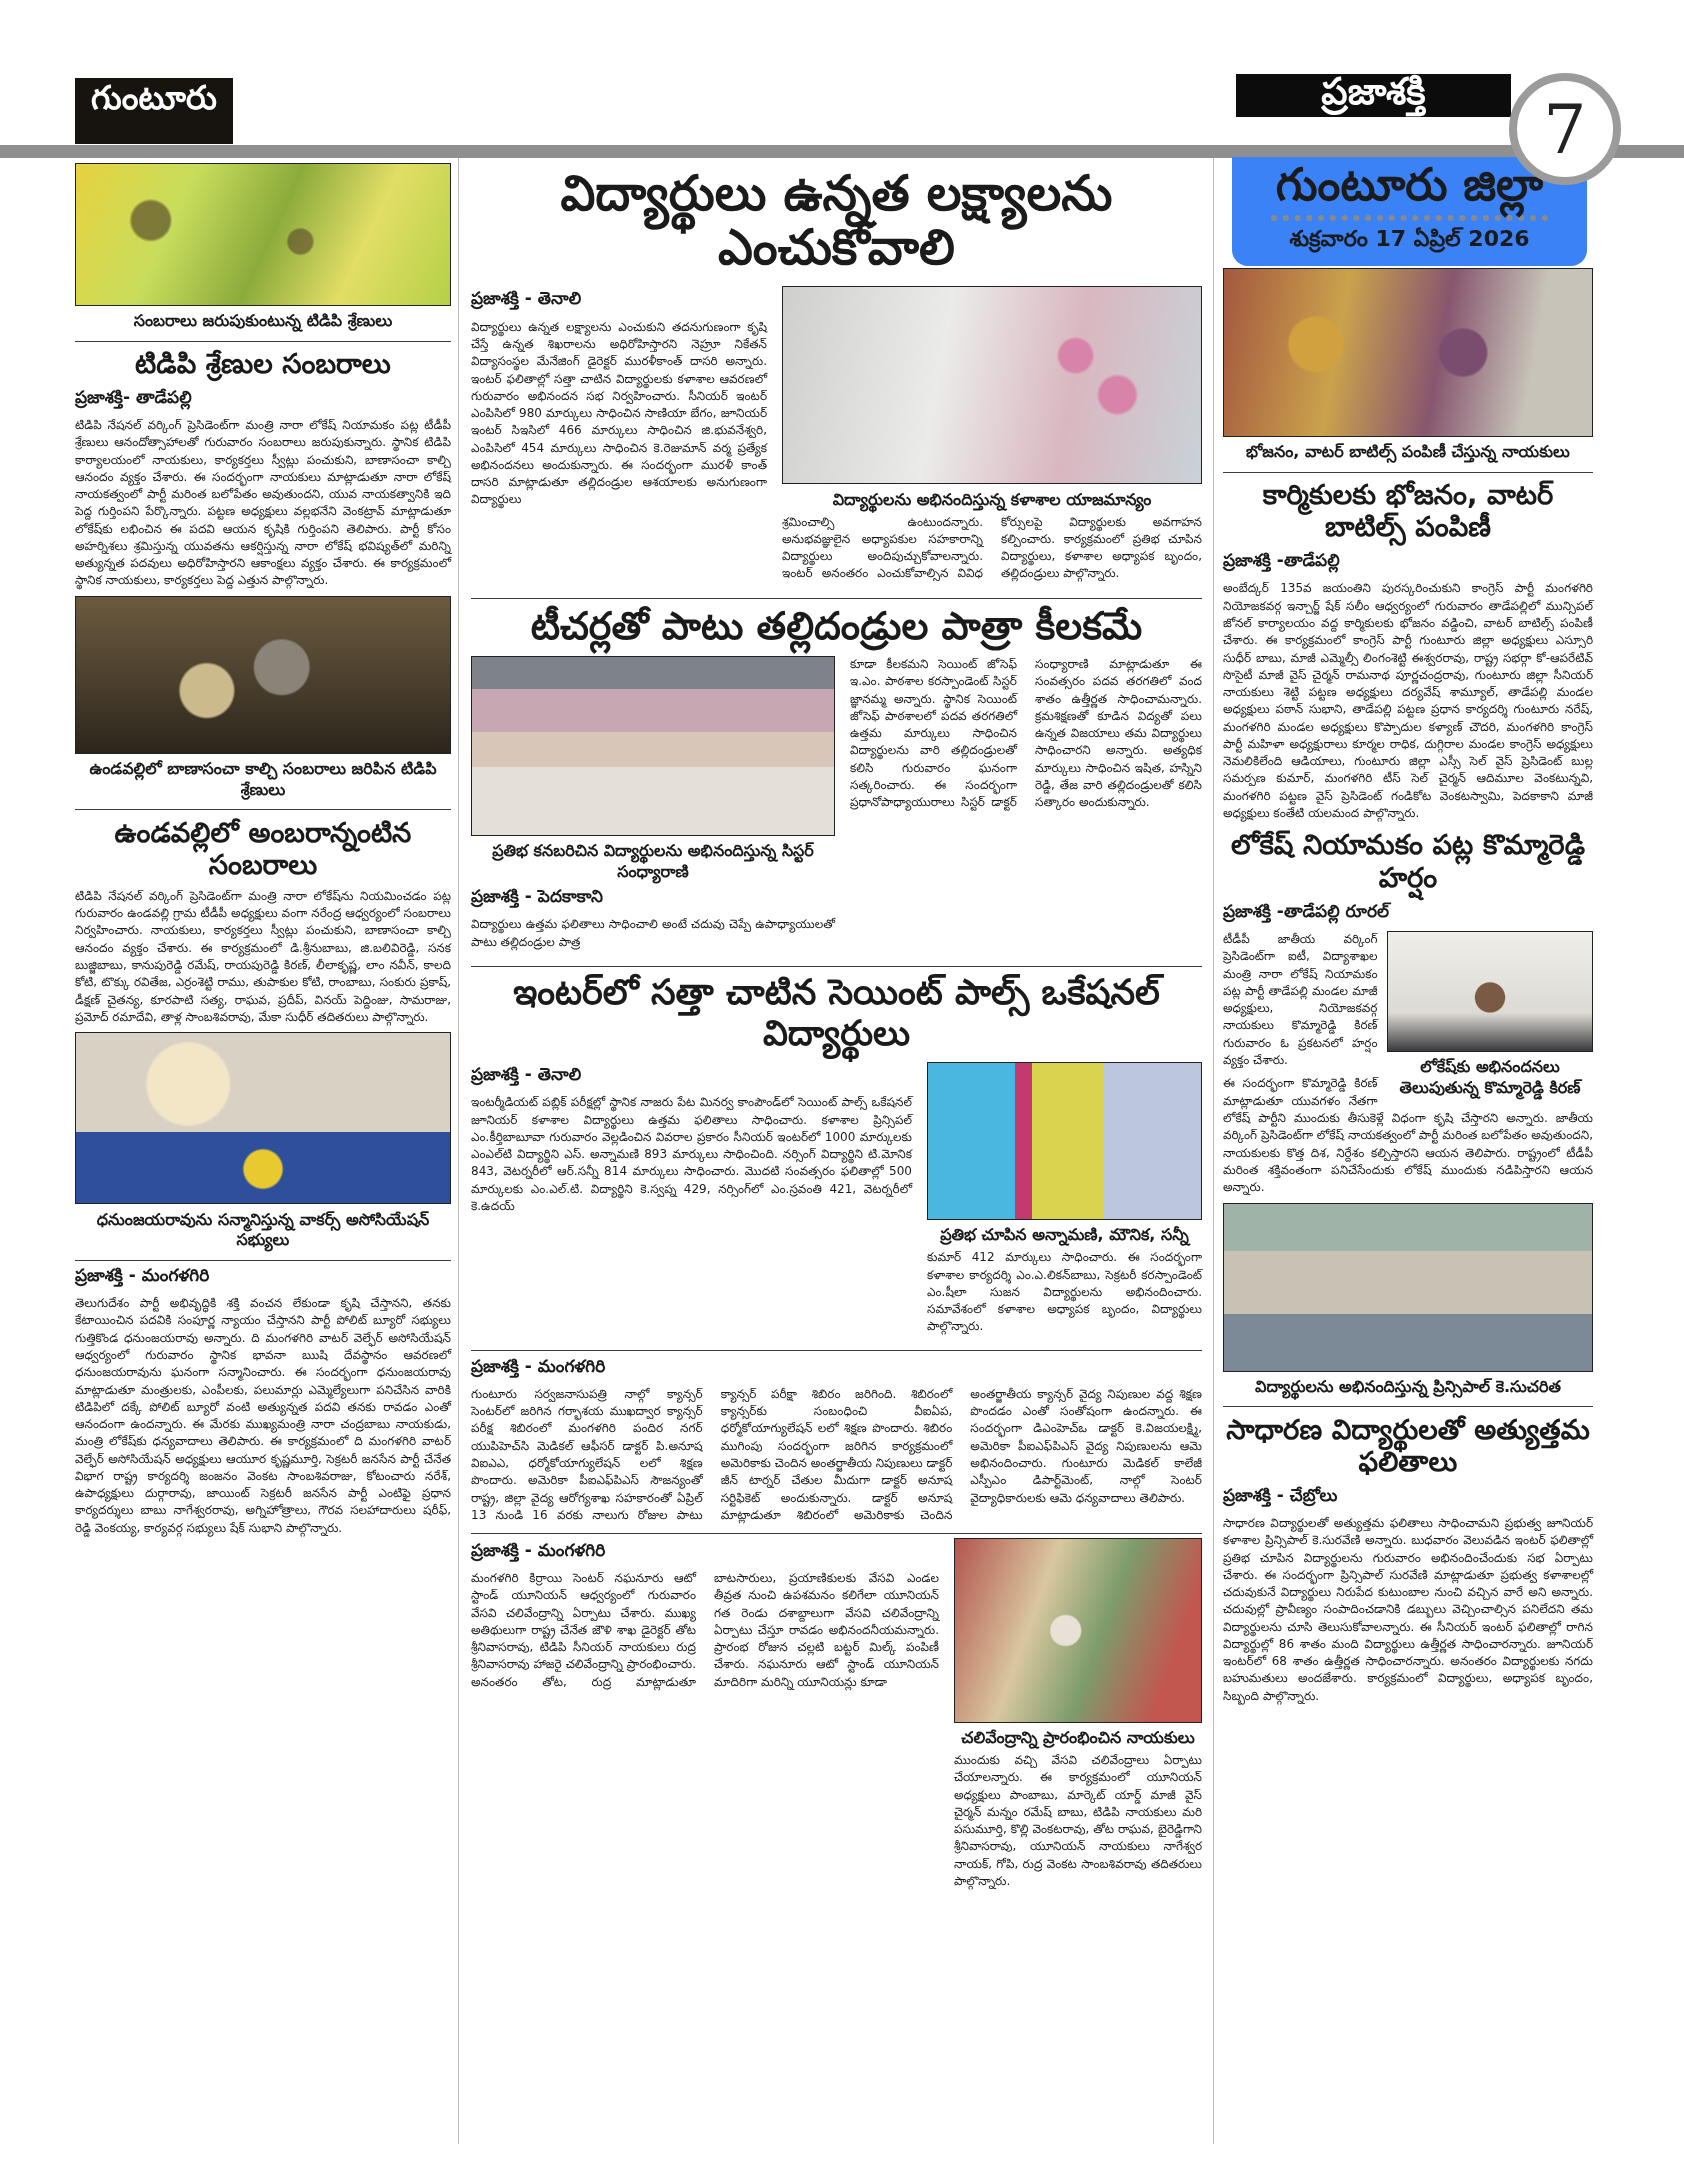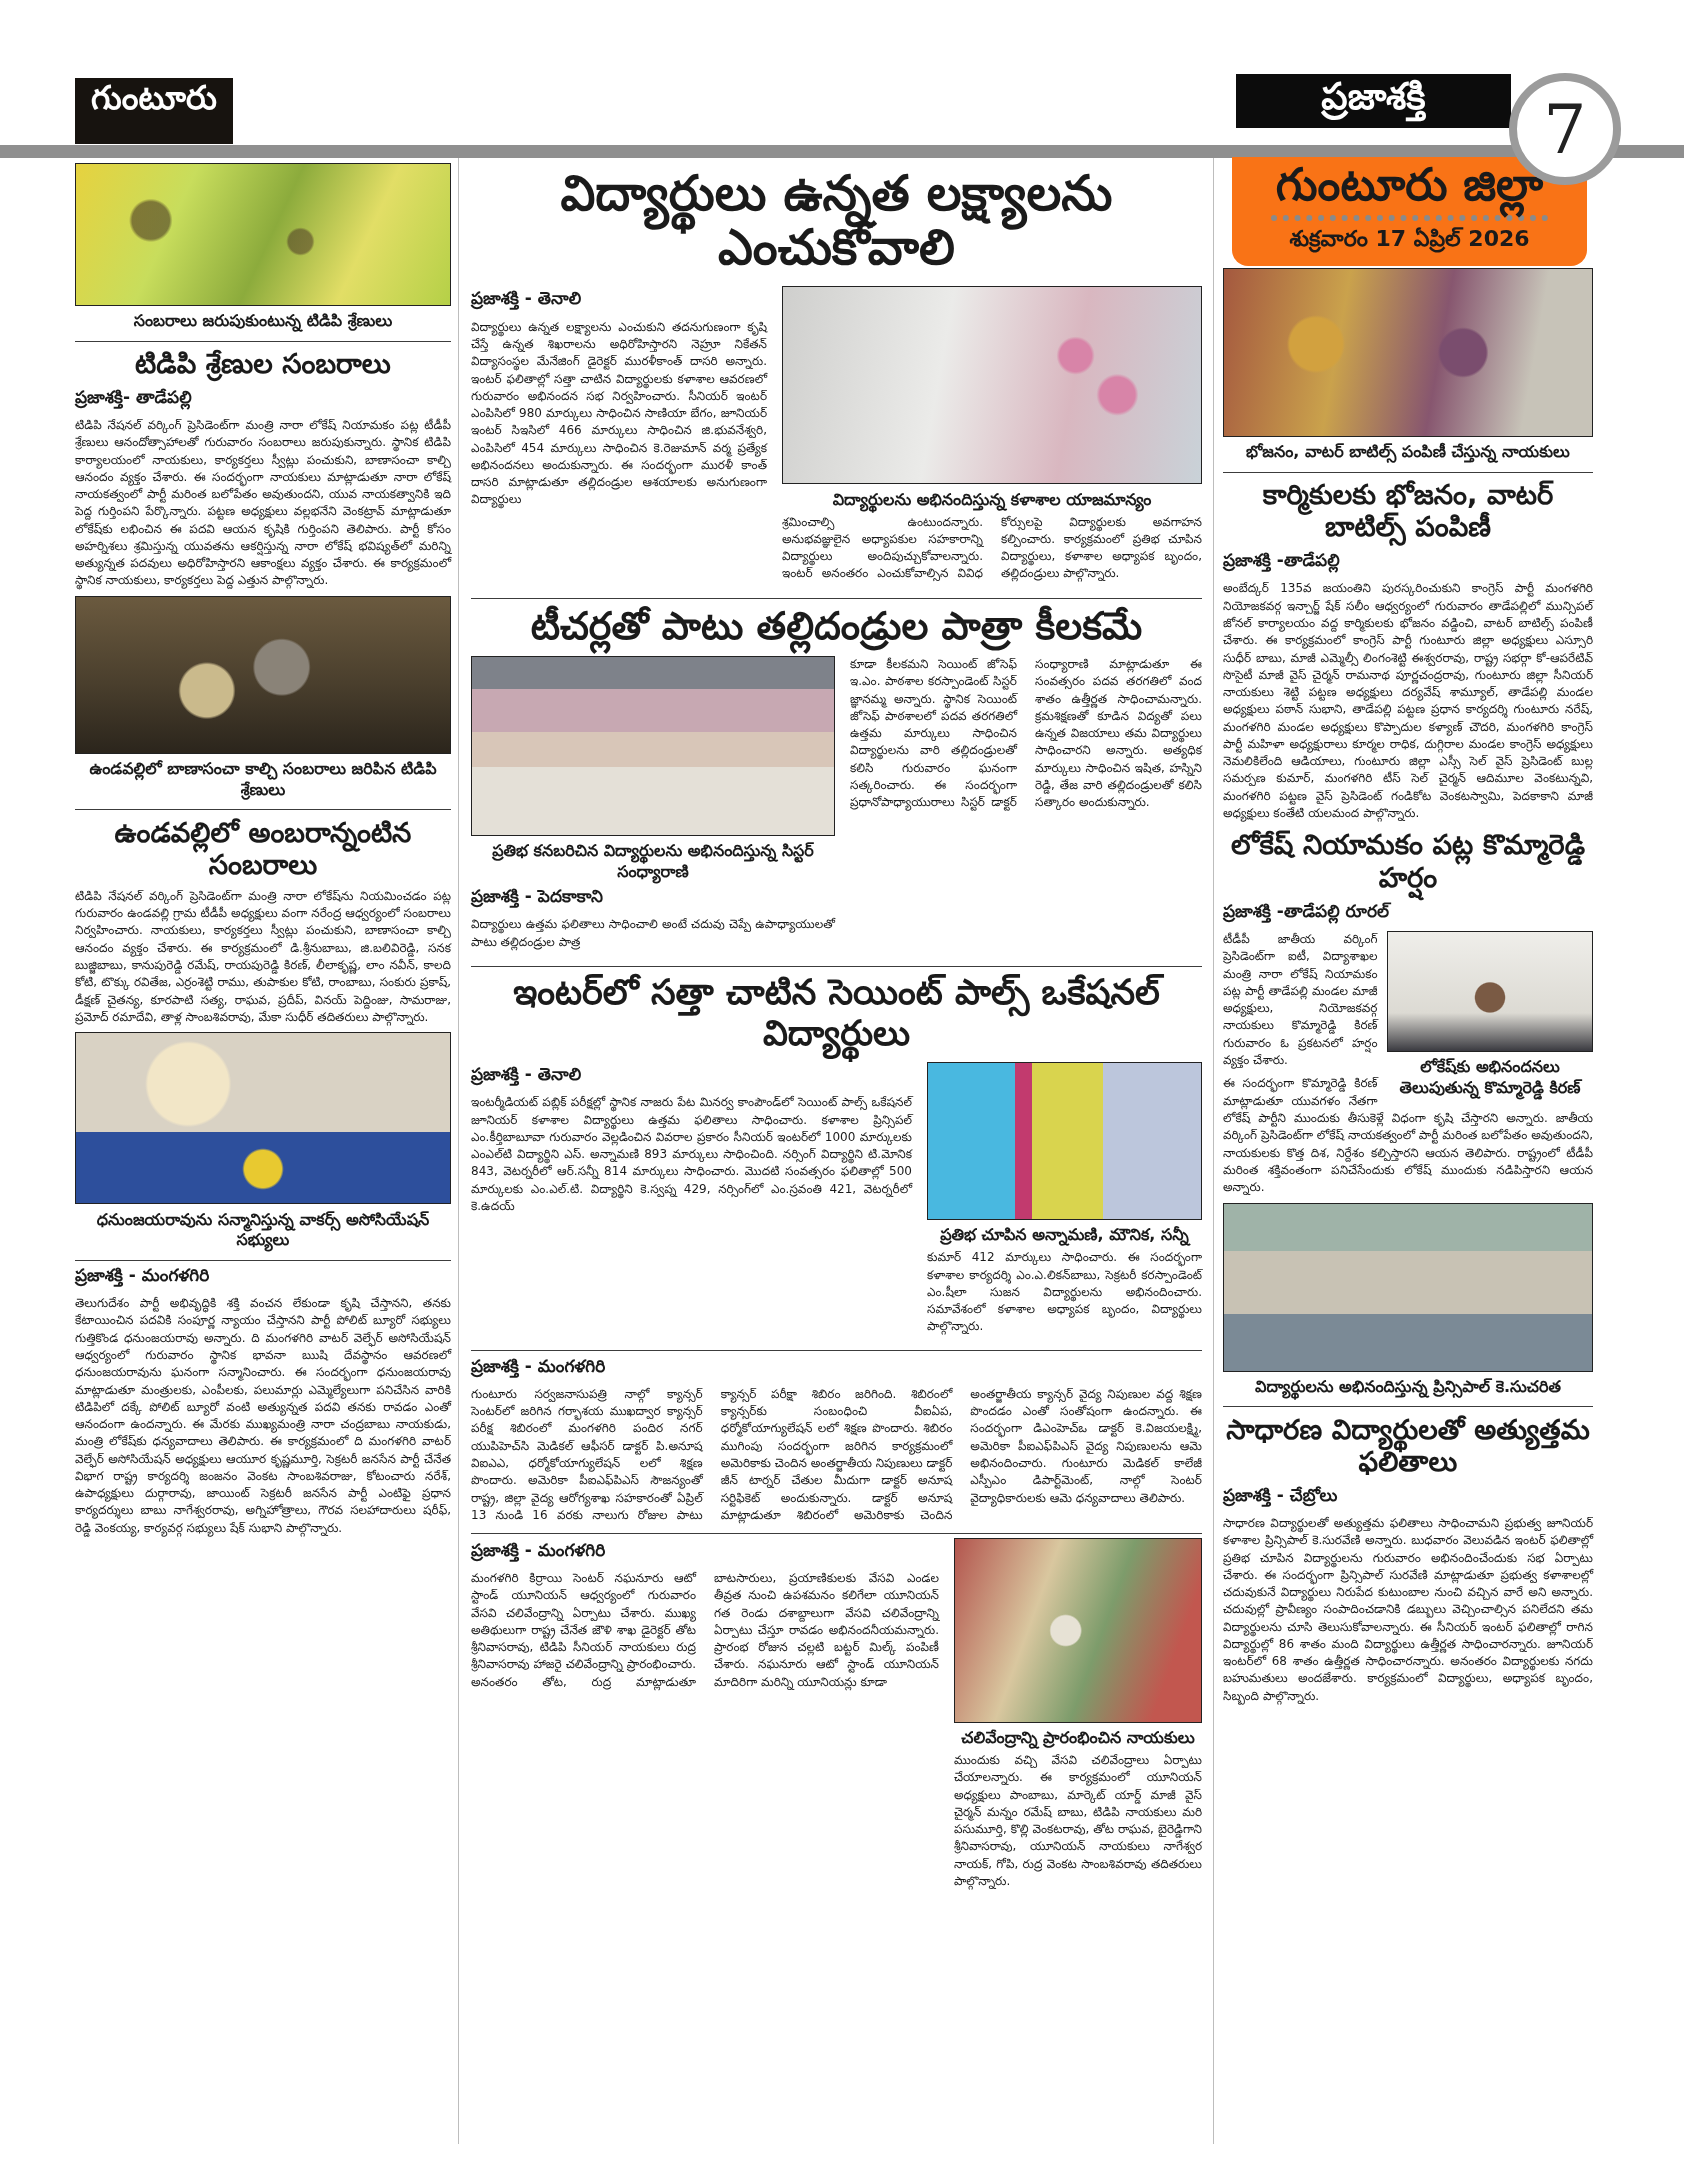--- a/index.html
+++ b/index.html
@@ -3,24 +3,24 @@
 <meta charset="utf-8">
 <style>
   html,body{margin:0;padding:0;background:#e9e9e9;}
   .page{position:relative;width:1684px;height:2183px;background:#ffffff;overflow:hidden;
         font-family:"DejaVu Sans",sans-serif;color:#1b1b1b;}
   
   .region-box{position:absolute;left:75px;top:78px;width:158px;height:66px;background:#17130f;
               color:#fff;display:flex;align-items:flex-start;justify-content:center;
               font-weight:bold;font-size:33px;}
   .hdr-bar{position:absolute;left:0;top:145px;width:1684px;height:12.7px;background:#8f8f8f;}
-  .masthead-box{position:absolute;left:1236px;top:74px;width:275px;height:54px;background:#0c0c0c;
+  .masthead-box{position:absolute;left:1236px;top:74px;width:275px;height:43px;background:#0c0c0c;
                 color:#fff;display:flex;align-items:center;justify-content:center;
                 font-size:37px;font-weight:bold;}
-  .edition-panel{position:absolute;left:1232px;top:157px;width:355px;height:109px;background:#f97316;
+  .edition-panel{position:absolute;left:1232px;top:157px;width:355px;height:109px;background:#3b82f6;
                  border-radius:0 0 16px 16px;text-align:center;padding-top:4.2px;box-sizing:border-box;}
   .edition-title{font-size:45px;font-weight:bold;line-height:1.05;}
   .dotted{margin:6.3px auto 5.3px;width:78%;border-bottom:6.3px dotted #8a8a8a;height:0;}
   .edition-date{font-size:22px;font-weight:bold;}
   .page-circle{position:absolute;left:1509px;top:73px;width:96px;height:96px;background:#fff;
                border:8.5px solid #9b9b9b;border-radius:50%;display:flex;align-items:center;
                justify-content:center;font-size:68px;font-family:"DejaVu Serif",serif;color:#222;}
   
   .col-left{position:absolute;left:75px;top:163px;width:376px;}
   .col-mid{position:absolute;left:471px;top:167px;width:731px;}

